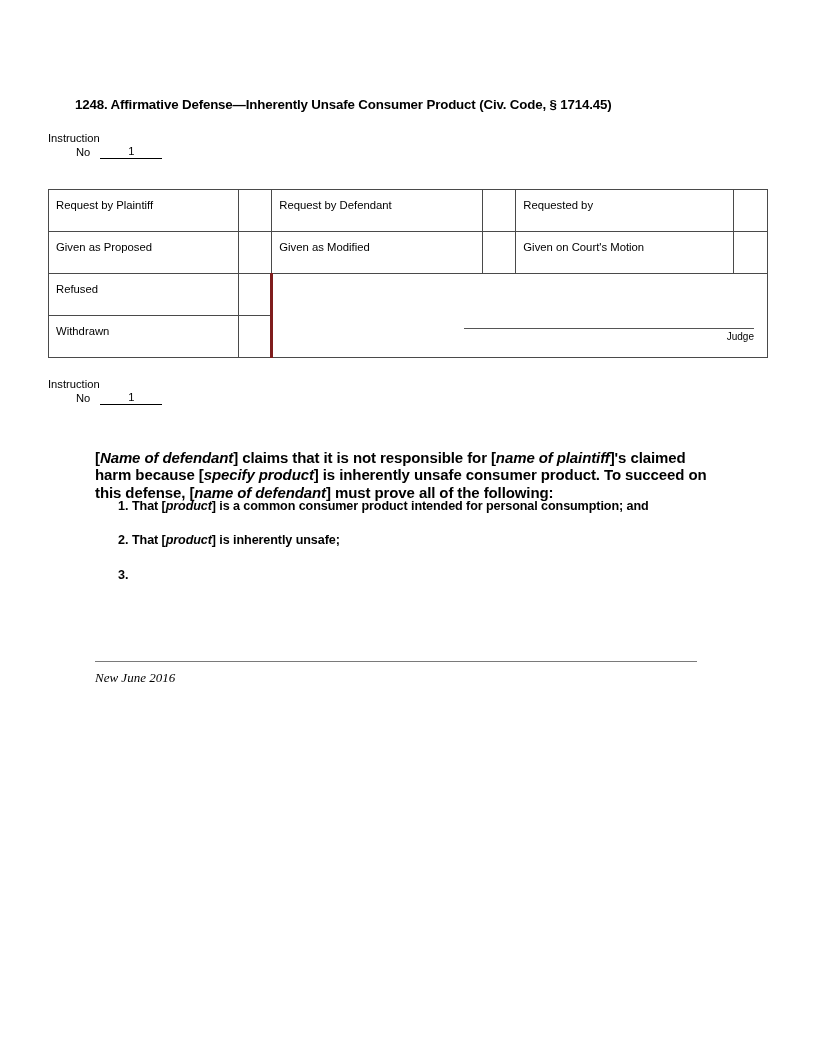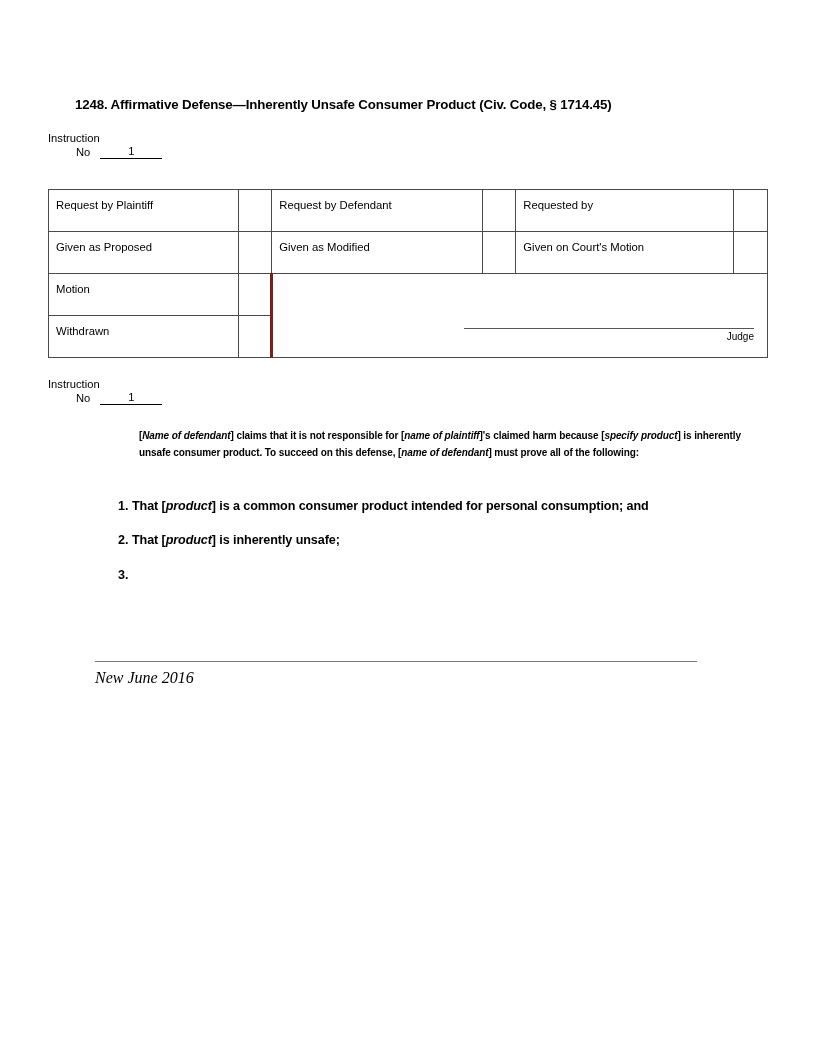--- a/index.html
+++ b/index.html
@@ -116,27 +116,26 @@
     right: 13px;
     bottom: 2px;
     font-size: 10px;
     line-height: 12px;
   }
 
   
   .body-para {
     position: absolute;
     left: 95px;
-    top: 427px;
+    top: 449px;
     width: 625px;
-    font-size: 10px;
+    font-size: 15px;
     font-weight: bold;
     line-height: 17.4px;
     letter-spacing: -0.1px;
-    margin-left: 44px;
   }
   .body-para em { font-style: italic; font-weight: bold; }
 
   .num-list {
     position: absolute;
     left: 95px;
     top: 498px;
     width: 625px;
   }
   .num-item {
@@ -167,21 +166,21 @@
     top: 661px;
     width: 602px;
     border-bottom: 1px solid #7a7a7a;
   }
   .footer-date {
     position: absolute;
     left: 95px;
     top: 670px;
     font-family: "Liberation Serif", serif;
     font-style: italic;
-    font-size: 16px;
+    font-size: 13px;
     line-height: 16px;
   }
 </style>
 </head>
 <body>
 
 <div class="page">
 
   <div class="doc-title">1248. Affirmative Defense—Inherently Unsafe Consumer Product (Civ. Code, § 1714.45)</div>
 
@@ -213,21 +212,21 @@
       </tr>
       <tr>
         <td>Given as Proposed</td>
         <td class="cb"></td>
         <td>Given as Modified</td>
         <td class="cb"></td>
         <td>Given on Court's Motion</td>
         <td class="cb"></td>
       </tr>
       <tr>
-        <td>Motion</td>
+        <td>Refused</td>
         <td class="cb"></td>
         <td class="blank" colspan="4" rowspan="2">
           <div class="sig-wrap">
             <div class="sig-line"></div>
             <div class="sig-caption">Judge</div>
           </div>
         </td>
       </tr>
       <tr>
         <td class="tall-cell">Withdrawn</td>

